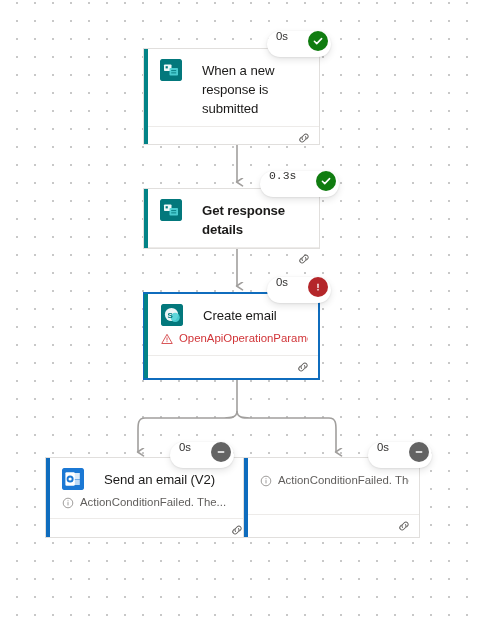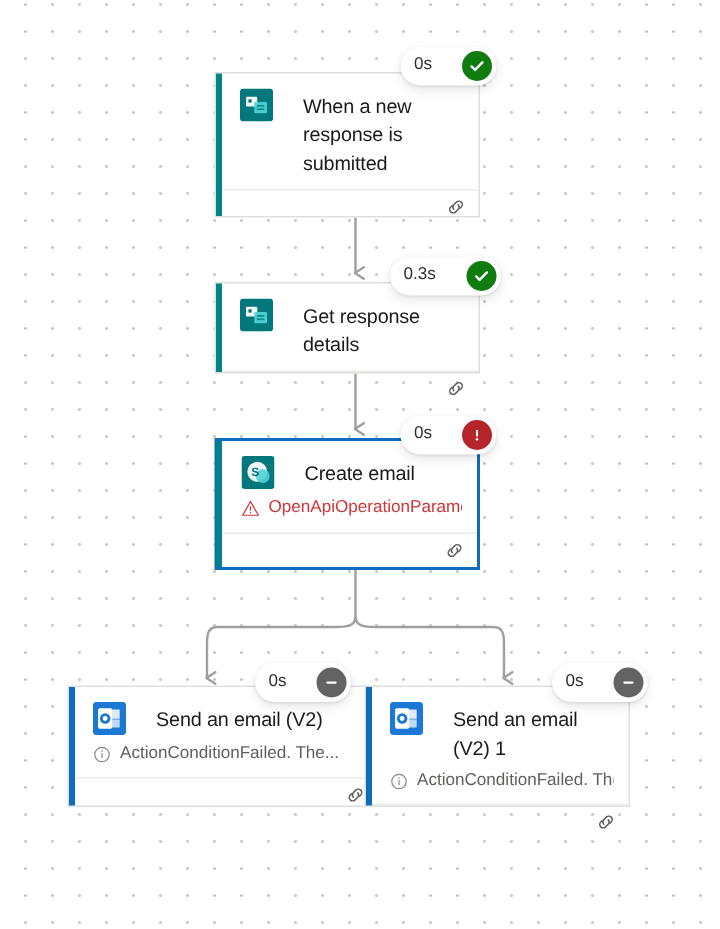--- a/index.html
+++ b/index.html
@@ -95,21 +95,20 @@
     display: block;
   }
 
   
   .badge {
     position: absolute;
     height: 26px;
     background: #ffffff;
     border-radius: 13px;
     display: flex;
-    align-items: center;
     gap: 20px;
     padding: 0 3px 0 9px;
     box-shadow: 0 0.6px 1.8px rgba(0,0,0,0.10), 0 3px 7px rgba(0,0,0,0.10);
     z-index: 5;
   }
   .badge-time {
     font-size: 11.4px;
     color: #323130;
     line-height: 1;
   }
@@ -172,21 +171,21 @@
   </div>
   <div class="badge" style="left:267px; top:31px;">
     <span class="badge-time">0s</span>
     <span class="badge-mark mark-succeeded">
       <svg width="12" height="12" viewBox="0 0 16 16">
         <path d="M3.2,8.4 L6.3,11.5 L12.8,4.8" fill="none" stroke="#ffffff" stroke-width="2.1" stroke-linecap="round" stroke-linejoin="round"></path>
       </svg>
     </span>
   </div>
 
-  <div class="node" style="left:143px; top:188px; width:177px; height:61px;">
+  <div class="node" style="left:143px; top:188px; width:177px; height:61px;font-weight:bold;">
     <div class="accent" style="background:#038387;"></div>
     <div class="node-body">
       <div class="node-head">
         <svg class="app-icon" viewBox="0 0 22 22">
           <rect x="0" y="0" width="22" height="22" rx="1.5" fill="#03787c"></rect>
           <rect x="4" y="5.5" width="7.5" height="6.5" rx="0.8" fill="#ffffff" opacity="0.95"></rect>
           <rect x="5.6" y="7.2" width="2.2" height="2.2" fill="#03787c"></rect>
           <rect x="9.5" y="9" width="8.5" height="7.5" rx="0.8" fill="#4fd2d6" opacity="0.92"></rect>
           <rect x="11.2" y="11" width="5" height="1.1" fill="#03787c" opacity="0.8"></rect>
           <rect x="11.2" y="13.3" width="5" height="1.1" fill="#03787c" opacity="0.8"></rect>
@@ -194,21 +193,21 @@
         <div class="node-title">Get response details</div>
       </div>
     </div>
     <div class="node-foot">
       <svg width="14" height="14" viewBox="0 0 16 16">
         <path d="M6.3,9.7 a2.6,2.6 0 0 1 0,-3.4 l2,-2 a2.6,2.6 0 0 1 3.7,3.7 l-1,1" fill="none" stroke="#605e5c" stroke-width="1.15" stroke-linecap="round"></path>
         <path d="M9.7,6.3 a2.6,2.6 0 0 1 0,3.4 l-2,2 a2.6,2.6 0 0 1 -3.7,-3.7 l1,-1" fill="none" stroke="#605e5c" stroke-width="1.15" stroke-linecap="round"></path>
       </svg>
     </div>
   </div>
-  <div class="badge" style="left:260px; top:171px;">
+  <div class="badge" style="left:260px; top:171px;font-family:Liberation Mono, monospace;">
     <span class="badge-time">0.3s</span>
     <span class="badge-mark mark-succeeded">
       <svg width="12" height="12" viewBox="0 0 16 16">
         <path d="M3.2,8.4 L6.3,11.5 L12.8,4.8" fill="none" stroke="#ffffff" stroke-width="2.1" stroke-linecap="round" stroke-linejoin="round"></path>
       </svg>
     </span>
   </div>
 
   <div class="node selected" style="left:143px; top:292px; width:177px; height:88px;">
     <div class="accent" style="background:#038387; left:-1px;"></div>
@@ -283,31 +282,20 @@
     <span class="badge-mark mark-skipped">
       <svg width="12" height="12" viewBox="0 0 16 16">
         <rect x="3.4" y="7.1" width="9.2" height="1.9" rx="0.95" fill="#ffffff"></rect>
       </svg>
     </span>
   </div>
 
   <div class="node" style="left:243px; top:457px; width:177px; height:81px;">
     <div class="accent" style="background:#0f6cbd;"></div>
     <div class="node-body">
-      <div class="node-head">
-        <svg class="app-icon" viewBox="0 0 22 22">
-          <rect x="0" y="0" width="22" height="22" rx="1.5" fill="#1b78d4"></rect>
-          <rect x="10.2" y="5" width="7.6" height="6.2" fill="#ffffff" opacity="0.85"></rect>
-          <rect x="10.2" y="11.6" width="7.6" height="5.4" fill="#cfe4fa" opacity="0.9"></rect>
-          <rect x="3.4" y="4.2" width="9.4" height="13.6" rx="1.1" fill="#ffffff"></rect>
-          <circle cx="8.1" cy="11" r="3.5" fill="#1b78d4"></circle>
-          <circle cx="8.1" cy="11" r="1.6" fill="#ffffff"></circle>
-        </svg>
-        <div class="node-title">Send an email (V2) 1</div>
-      </div>
       <div class="node-sub info">
         <svg width="12" height="12" viewBox="0 0 16 16" style="flex:0 0 auto;">
           <circle cx="8" cy="8" r="6.4" fill="none" stroke="#8a8886" stroke-width="1.1"></circle>
           <rect x="7.45" y="6.8" width="1.1" height="4.4" fill="#8a8886"></rect>
           <rect x="7.45" y="4.4" width="1.1" height="1.3" fill="#8a8886"></rect>
         </svg>
         <span>ActionConditionFailed. The...</span>
       </div>
     </div>
     <div class="node-foot">

